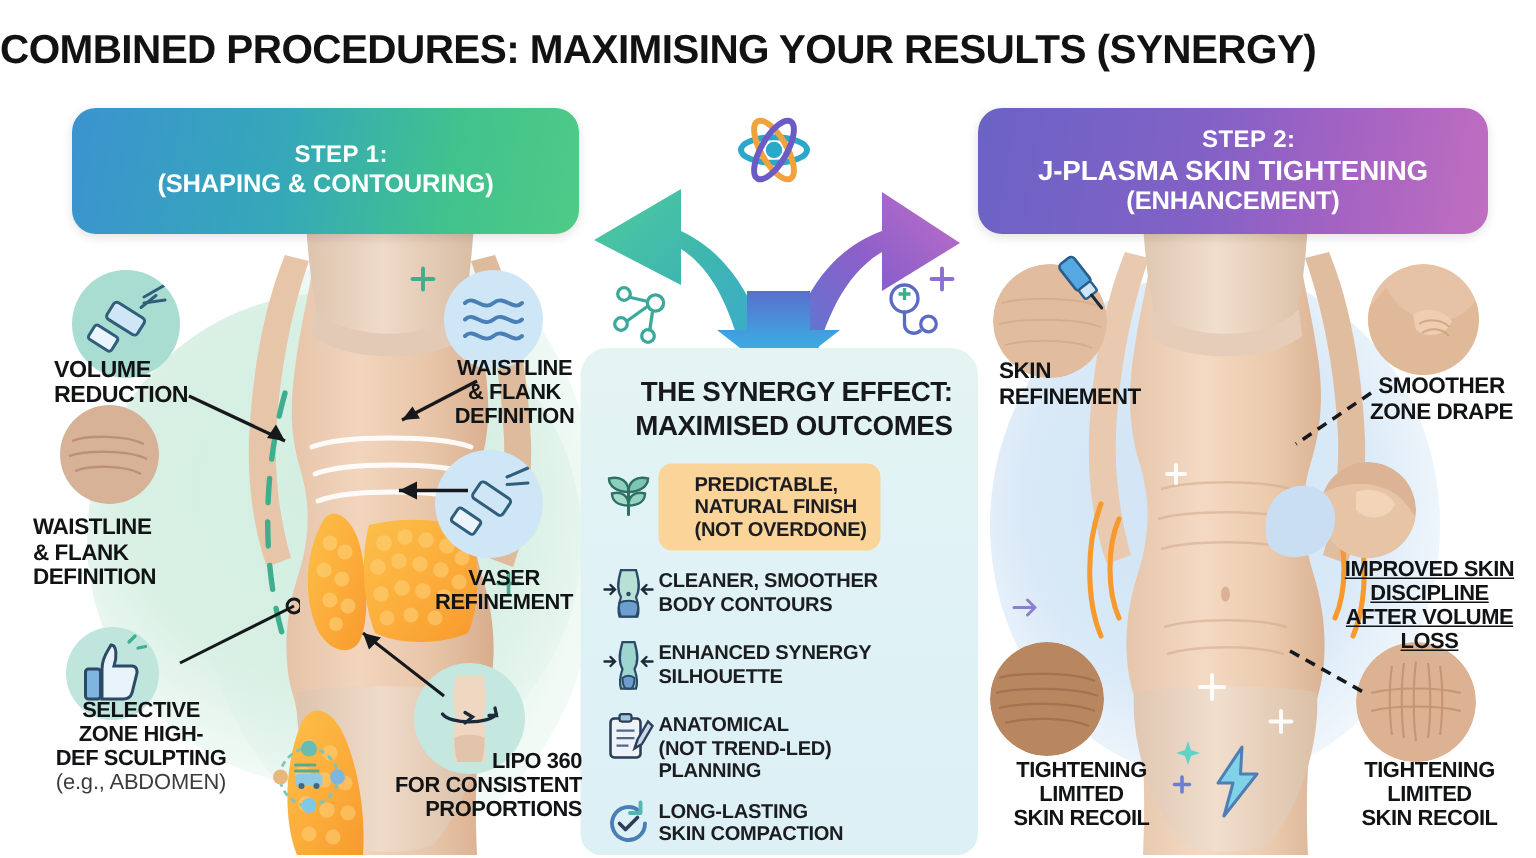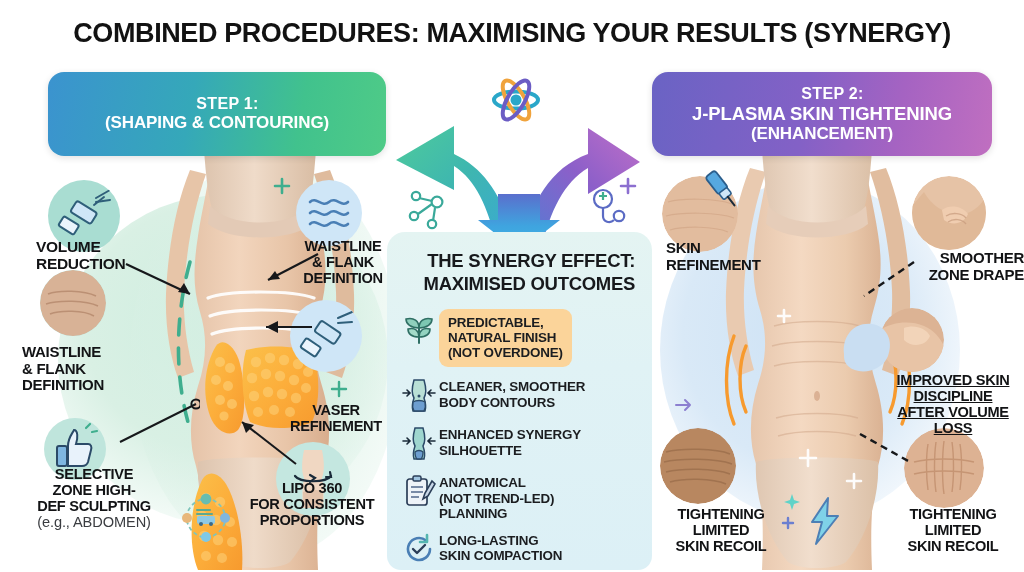--- a/index.html
+++ b/index.html
@@ -18,21 +18,21 @@
     inset: 0;
     background: #ffffff;
   }
 
   
   .main-title {
     position: absolute;
     top: 18px;
     left: 0;
     width: 1024px;
-    text-align: center;
+    text-align: left;
     font-size: 27px;
     font-weight: 800;
     letter-spacing: -0.4px;
     color: #121212;
     font-family: "Liberation Sans", sans-serif;
   }
 
   
   .step-pill {
     position: absolute;
@@ -140,21 +140,21 @@
     font-size: 13.4px;
     font-weight: 700;
     color: #1b1d20;
     line-height: 1.13;
     letter-spacing: -0.2px;
     padding-top: 4px;
   }
   .benefit-row.highlight .benefit-text {
     background: #fbd49a;
     border-radius: 9px;
-    padding: 6px 9px 7px 9px;
+    padding: 6px 9px 7px 24px;
     margin-top: -1px;
   }
 
   
   .side-label {
     position: absolute;
     font-weight: 800;
     color: #121315;
     line-height: 1.1;
     letter-spacing: -0.3px;
@@ -600,26 +600,26 @@
     <div>DEF SCULPTING</div>
     <div class="sub">(e.g., ABDOMEN)</div>
   </div>
 
   <div class="side-label" style="left:290px; top:238px; width:106px; font-size:14.6px; text-align:center;">
     <div>WAISTLINE</div>
     <div>&amp; FLANK</div>
     <div>DEFINITION</div>
   </div>
 
-  <div class="side-label" style="left:280px; top:378px; width:112px; font-size:14.6px; text-align:center;margin-top:24px;">
+  <div class="side-label" style="left:280px; top:378px; width:112px; font-size:14.6px; text-align:center;">
     <div>VASER</div>
     <div>REFINEMENT</div>
   </div>
 
-  <div class="side-label" style="left:236px; top:480px; width:152px; font-size:14.6px; text-align:center;">
+  <div class="side-label" style="left:236px; top:500px; width:152px; font-size:14.6px; text-align:right;">
     <div>LIPO 360</div>
     <div>FOR CONSISTENT</div>
     <div>PROPORTIONS</div>
   </div>
 
   <svg class="connector" style="left:124px; top:258px;" width="90" height="50" viewBox="0 0 90 50">
     <path d="M2,6 L66,36" stroke="#16181b" stroke-width="2.2" fill="none"></path>
     <path d="M66,36 L54,34 L60,25 Z" fill="#16181b"></path>
   </svg>
   <svg class="connector" style="left:256px; top:250px;" width="70" height="40" viewBox="0 0 70 40">
@@ -718,21 +718,21 @@
   </svg>
   <svg class="deco" style="left:672px; top:394px;" width="22" height="22" viewBox="0 0 22 22">
     <path d="M4,11 L18,11 M13,6 L18,11 L13,16" stroke="#8c7fd0" stroke-width="2" fill="none" stroke-linecap="round" stroke-linejoin="round"></path>
   </svg>
 
   <div class="side-label" style="left:666px; top:240px; width:116px; font-size:15px; text-align:left;">
     <div>SKIN</div>
     <div>REFINEMENT</div>
   </div>
 
-  <div class="side-label" style="left:898px; top:250px; width:126px; font-size:15px; text-align:right;">
+  <div class="side-label" style="left:898px; top:250px; width:126px; font-size:15px; text-align:center;">
     <div>SMOOTHER</div>
     <div>ZONE DRAPE</div>
   </div>
 
   <div class="side-label" style="left:882px; top:372px; width:142px; font-size:14.6px; text-align:center;text-decoration:underline;">
     <div>IMPROVED SKIN</div>
     <div>DISCIPLINE</div>
     <div>AFTER VOLUME</div>
     <div>LOSS</div>
   </div>

